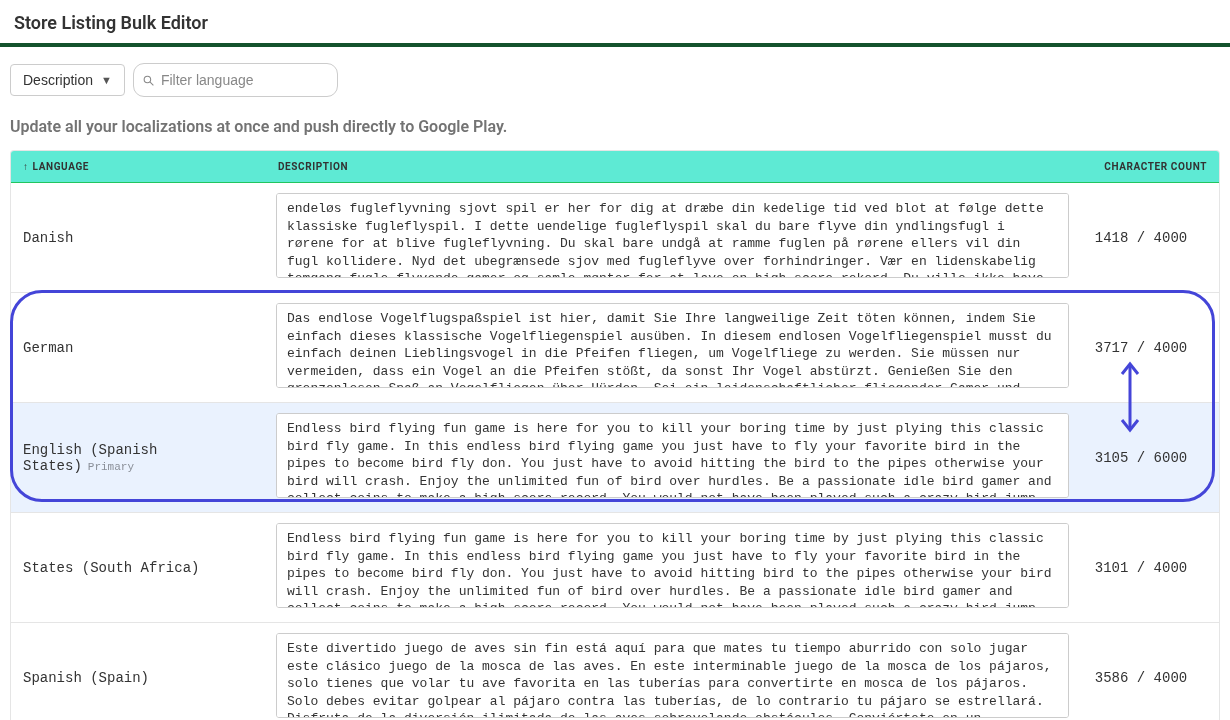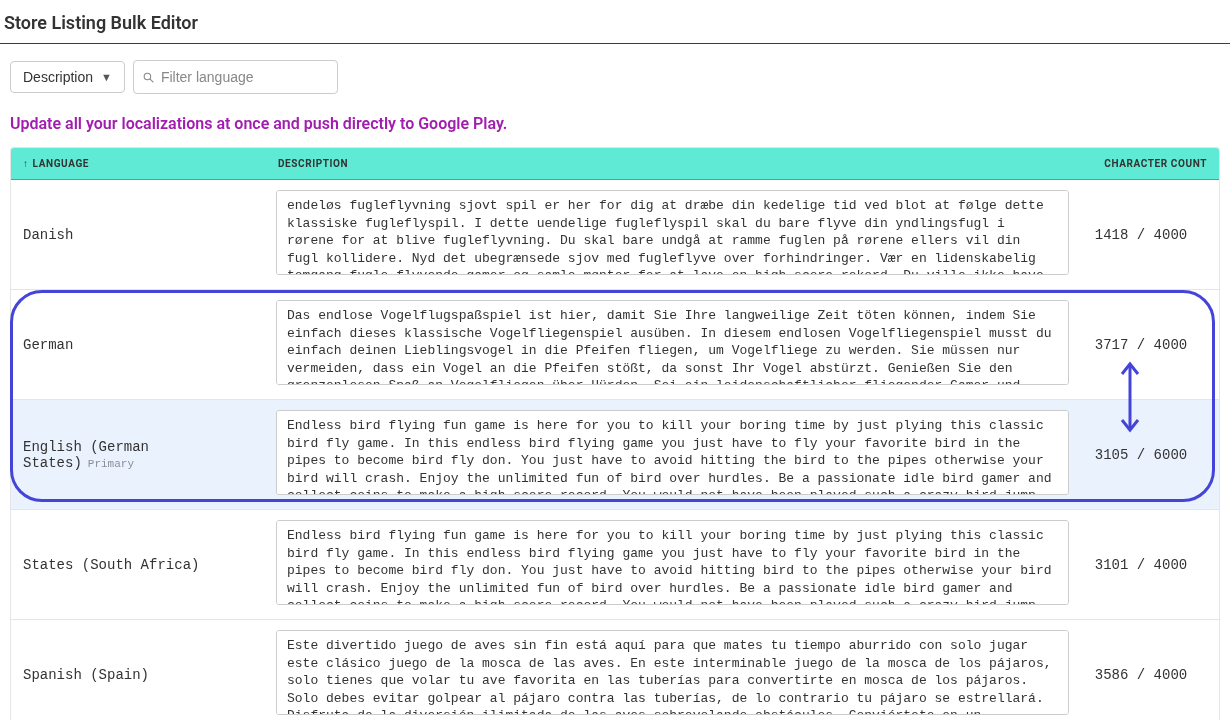--- a/index.html
+++ b/index.html
@@ -1,25 +1,25 @@
 <!DOCTYPE html>
 <html><head>
 <meta charset="utf-8">
 <style>
   * { box-sizing: border-box; margin: 0; padding: 0; }
   html, body { width: 1230px; height: 720px; font-family: -apple-system, BlinkMacSystemFont, "Segoe UI", Roboto, "Helvetica Neue", Arial, sans-serif; background: #fff; color: #333; }
-  .page-title { font-size: 18px; font-weight: 600; color: #333; padding: 12px 10px 10px 4px; border-bottom: 1px solid #14532d; }
+  .page-title { font-size: 18px; font-weight: 600; color: #333; padding: 12px 10px 10px 14px; border-bottom: 4px solid #14532d; }
   .toolbar { display: flex; gap: 8px; align-items: center; padding: 16px 10px 16px 10px; }
   .dropdown-btn { display: inline-flex; align-items: center; gap: 8px; border: 1px solid #ccc; border-radius: 4px; padding: 7px 12px; font-size: 14px; background: #fff; cursor: pointer; color:#333; }
   .dropdown-btn .caret { font-size: 11px; color:#555; }
-  .search-wrap { display: inline-flex; align-items: center; border: 1px solid #ccc; border-radius: 4px; padding: 0 8px; height: 34px; width: 205px; background:#fff; }
+  .search-wrap { display: inline-flex; align-items: center; border: 1px solid #ccc; border-radius: 11px; padding: 0 8px; height: 34px; width: 205px; background:#fff; }
   .search-wrap svg { width: 13px; height: 13px; flex:0 0 auto; }
   .search-wrap input { border: none; outline: none; font-size: 14px; padding: 4px 6px; width: 100%; color:#333; }
   .search-wrap input::placeholder { color:#888; }
-  .subtitle { font-size: 16px; font-weight: 600; color: #a21caf; padding: 4px 10px 14px 10px; }
+  .subtitle { font-size: 16px; font-weight: 600; color: #737373; padding: 4px 10px 14px 10px; }
   .table-wrap { padding: 0 10px; }
   table { width: 100%; border-collapse: separate; border-spacing: 0; table-layout: fixed; border:1px solid #e5e5e5; border-bottom:none; border-radius:4px 4px 0 0; overflow:hidden;}
   thead th { background: #5eead4; font-size: 10px; font-weight: 700; letter-spacing: .6px; color: #333; text-align: left; padding: 10px 12px; border-bottom: 1px solid #22c55e; text-transform: uppercase; }
   thead th.count { text-align: right; }
   col.col-lang { width: 255px; }
   col.col-desc { width: auto; }
   col.col-count { width: 140px; }
   tbody td { padding: 10px 10px; border-bottom: 1px solid #e5e5e5; vertical-align: middle; font-size: 14px; font-family: Liberation Mono, monospace; }
   tbody td.lang { color:#333; padding-left:12px; }
   tbody td.count { text-align: center; color:#333; padding-right:26px; }
@@ -71,21 +71,21 @@
           <td class="lang"><span>Danish</span></td>
           <td><textarea class="desc-box" style="">endeløs fugleflyvning sjovt spil er her for dig at dræbe din kedelige tid ved blot at følge dette klassiske fugleflyspil. I dette uendelige fugleflyspil skal du bare flyve din yndlingsfugl i rørene for at blive fugleflyvning. Du skal bare undgå at ramme fuglen på rørene ellers vil din fugl kollidere. Nyd det ubegrænsede sjov med fugleflyve over forhindringer. Vær en lidenskabelig tomgang fugle flyvende gamer og samle mønter for at lave en high score rekord. Du ville ikke have været spillet sådan et skørt fugle hoppe spil. Forskellige slags små fugle med fantastiske vinger er tilgængelige i dette spil at flyve i rør. Når du har installeret dette klassiske fugleflyspil, vil</textarea></td>
           <td class="count">1418 / 4000</td>
         </tr>
         <tr>
           <td class="lang"><span>German</span></td>
           <td><textarea class="desc-box" style="">Das endlose Vogelflugspaßspiel ist hier, damit Sie Ihre langweilige Zeit töten können, indem Sie einfach dieses klassische Vogelfliegenspiel ausüben. In diesem endlosen Vogelfliegenspiel musst du einfach deinen Lieblingsvogel in die Pfeifen fliegen, um Vogelfliege zu werden. Sie müssen nur vermeiden, dass ein Vogel an die Pfeifen stößt, da sonst Ihr Vogel abstürzt. Genießen Sie den grenzenlosen Spaß an Vogelfliegen über Hürden. Sei ein leidenschaftlicher fliegender Gamer und sammle Münzen, um eine hohe Punktzahl zu erreichen. Du hättest nicht so ein verrücktes Vogelsprungspiel gespielt. In diesem Spiel gibt es verschiedene Arten von</textarea></td>
           <td class="count">3717 / 4000</td>
         </tr>
         <tr class="highlighted">
-          <td class="lang"><span>English (German States)</span><span class="primary">Primary</span></td>
+          <td class="lang"><span>English (Spanish States)</span><span class="primary">Primary</span></td>
           <td><textarea class="desc-box" style="">Endless bird flying fun game is here for you to kill your boring time by just plying this classic bird fly game. In this endless bird flying game you just have to fly your favorite bird in the pipes to become bird fly don. You just have to avoid hitting the bird to the pipes otherwise your bird will crash. Enjoy the unlimited fun of bird over hurdles. Be a passionate idle bird gamer and collect coins to make a high score record. You would not have been played such a crazy bird jump game. Different kinds of little birds with awesome wings are available in this game to fly in pipes. Once install this classic bird fly game you will forget all other bird jump games. This is</textarea></td>
           <td class="count">3105 / 6000</td>
         </tr>
         <tr>
           <td class="lang"><span>States (South Africa)</span></td>
           <td><textarea class="desc-box" style="">Endless bird flying fun game is here for you to kill your boring time by just plying this classic bird fly game. In this endless bird flying game you just have to fly your favorite bird in the pipes to become bird fly don. You just have to avoid hitting bird to the pipes otherwise your bird will crash. Enjoy the unlimited fun of bird over hurdles. Be a passionate idle bird gamer and collect coins to make a high score record. You would not have been played such a crazy bird jump game. Different kinds of little birds with awesome wings are available in this game to fly in pipes. Once install this classic bird fly game you will forget all other bird jump games. This is</textarea></td>
           <td class="count">3101 / 4000</td>
         </tr>
         <tr>
           <td class="lang"><span>Spanish (Spain)</span></td>

